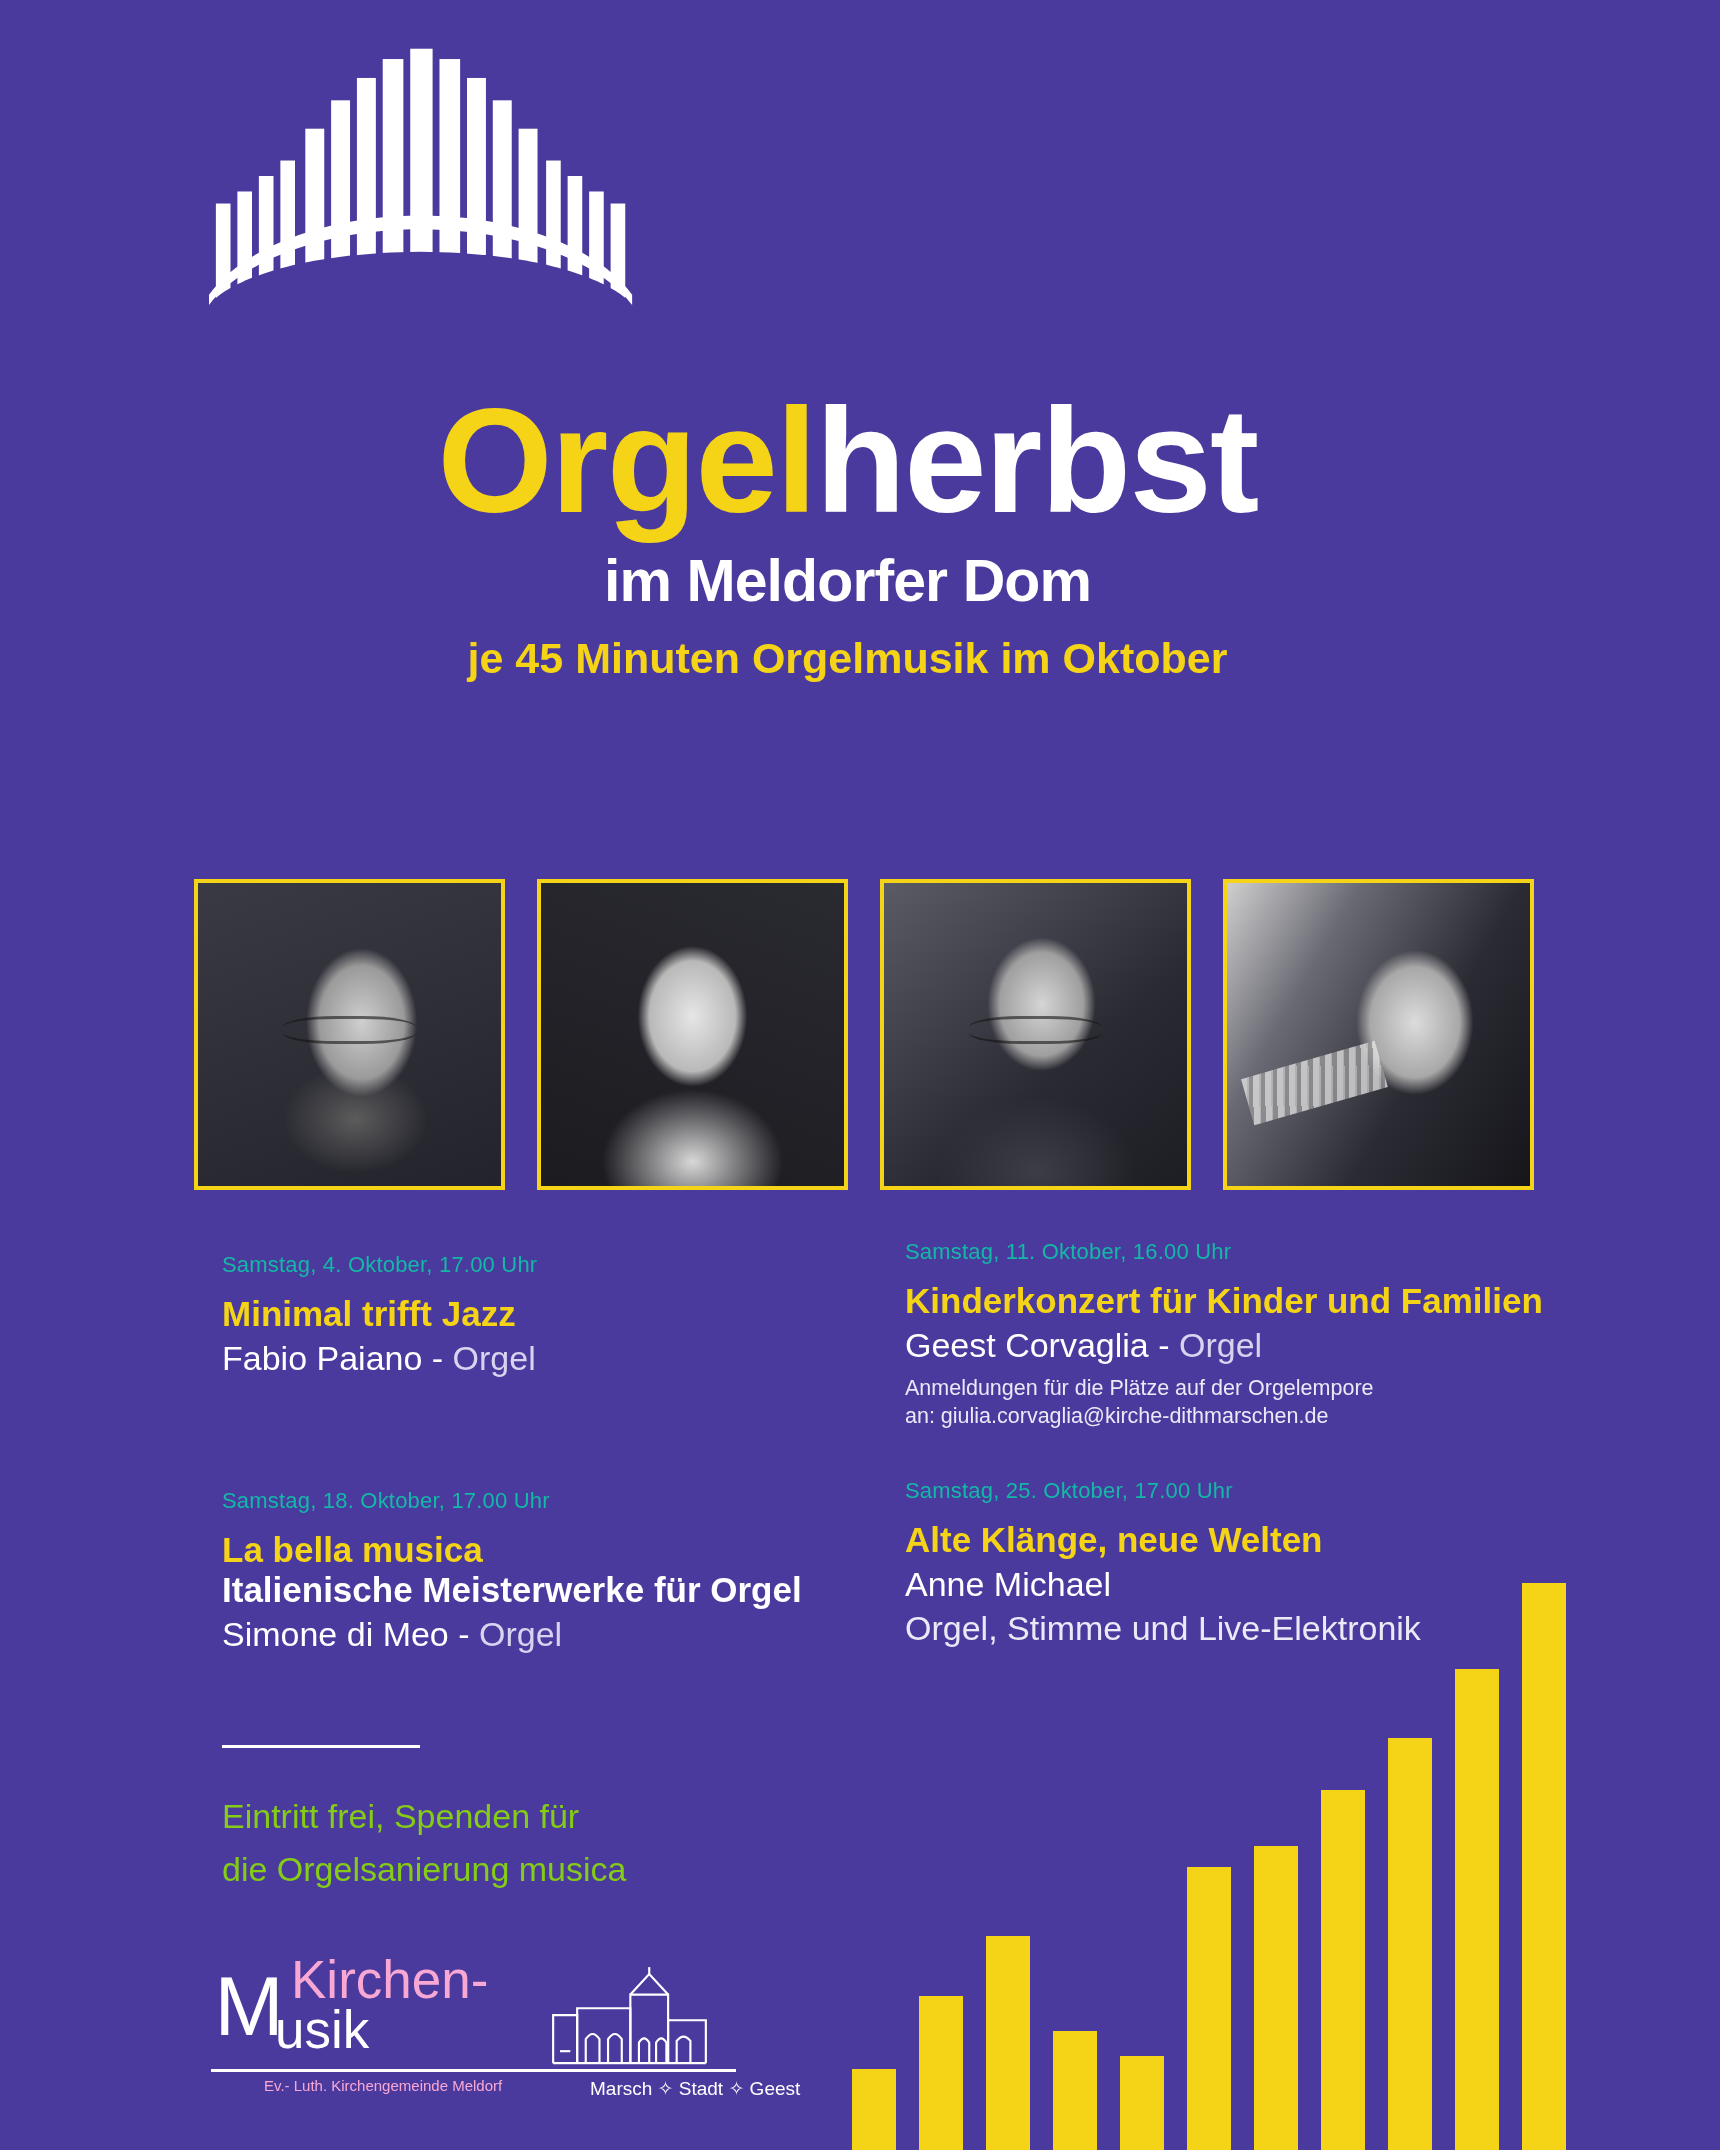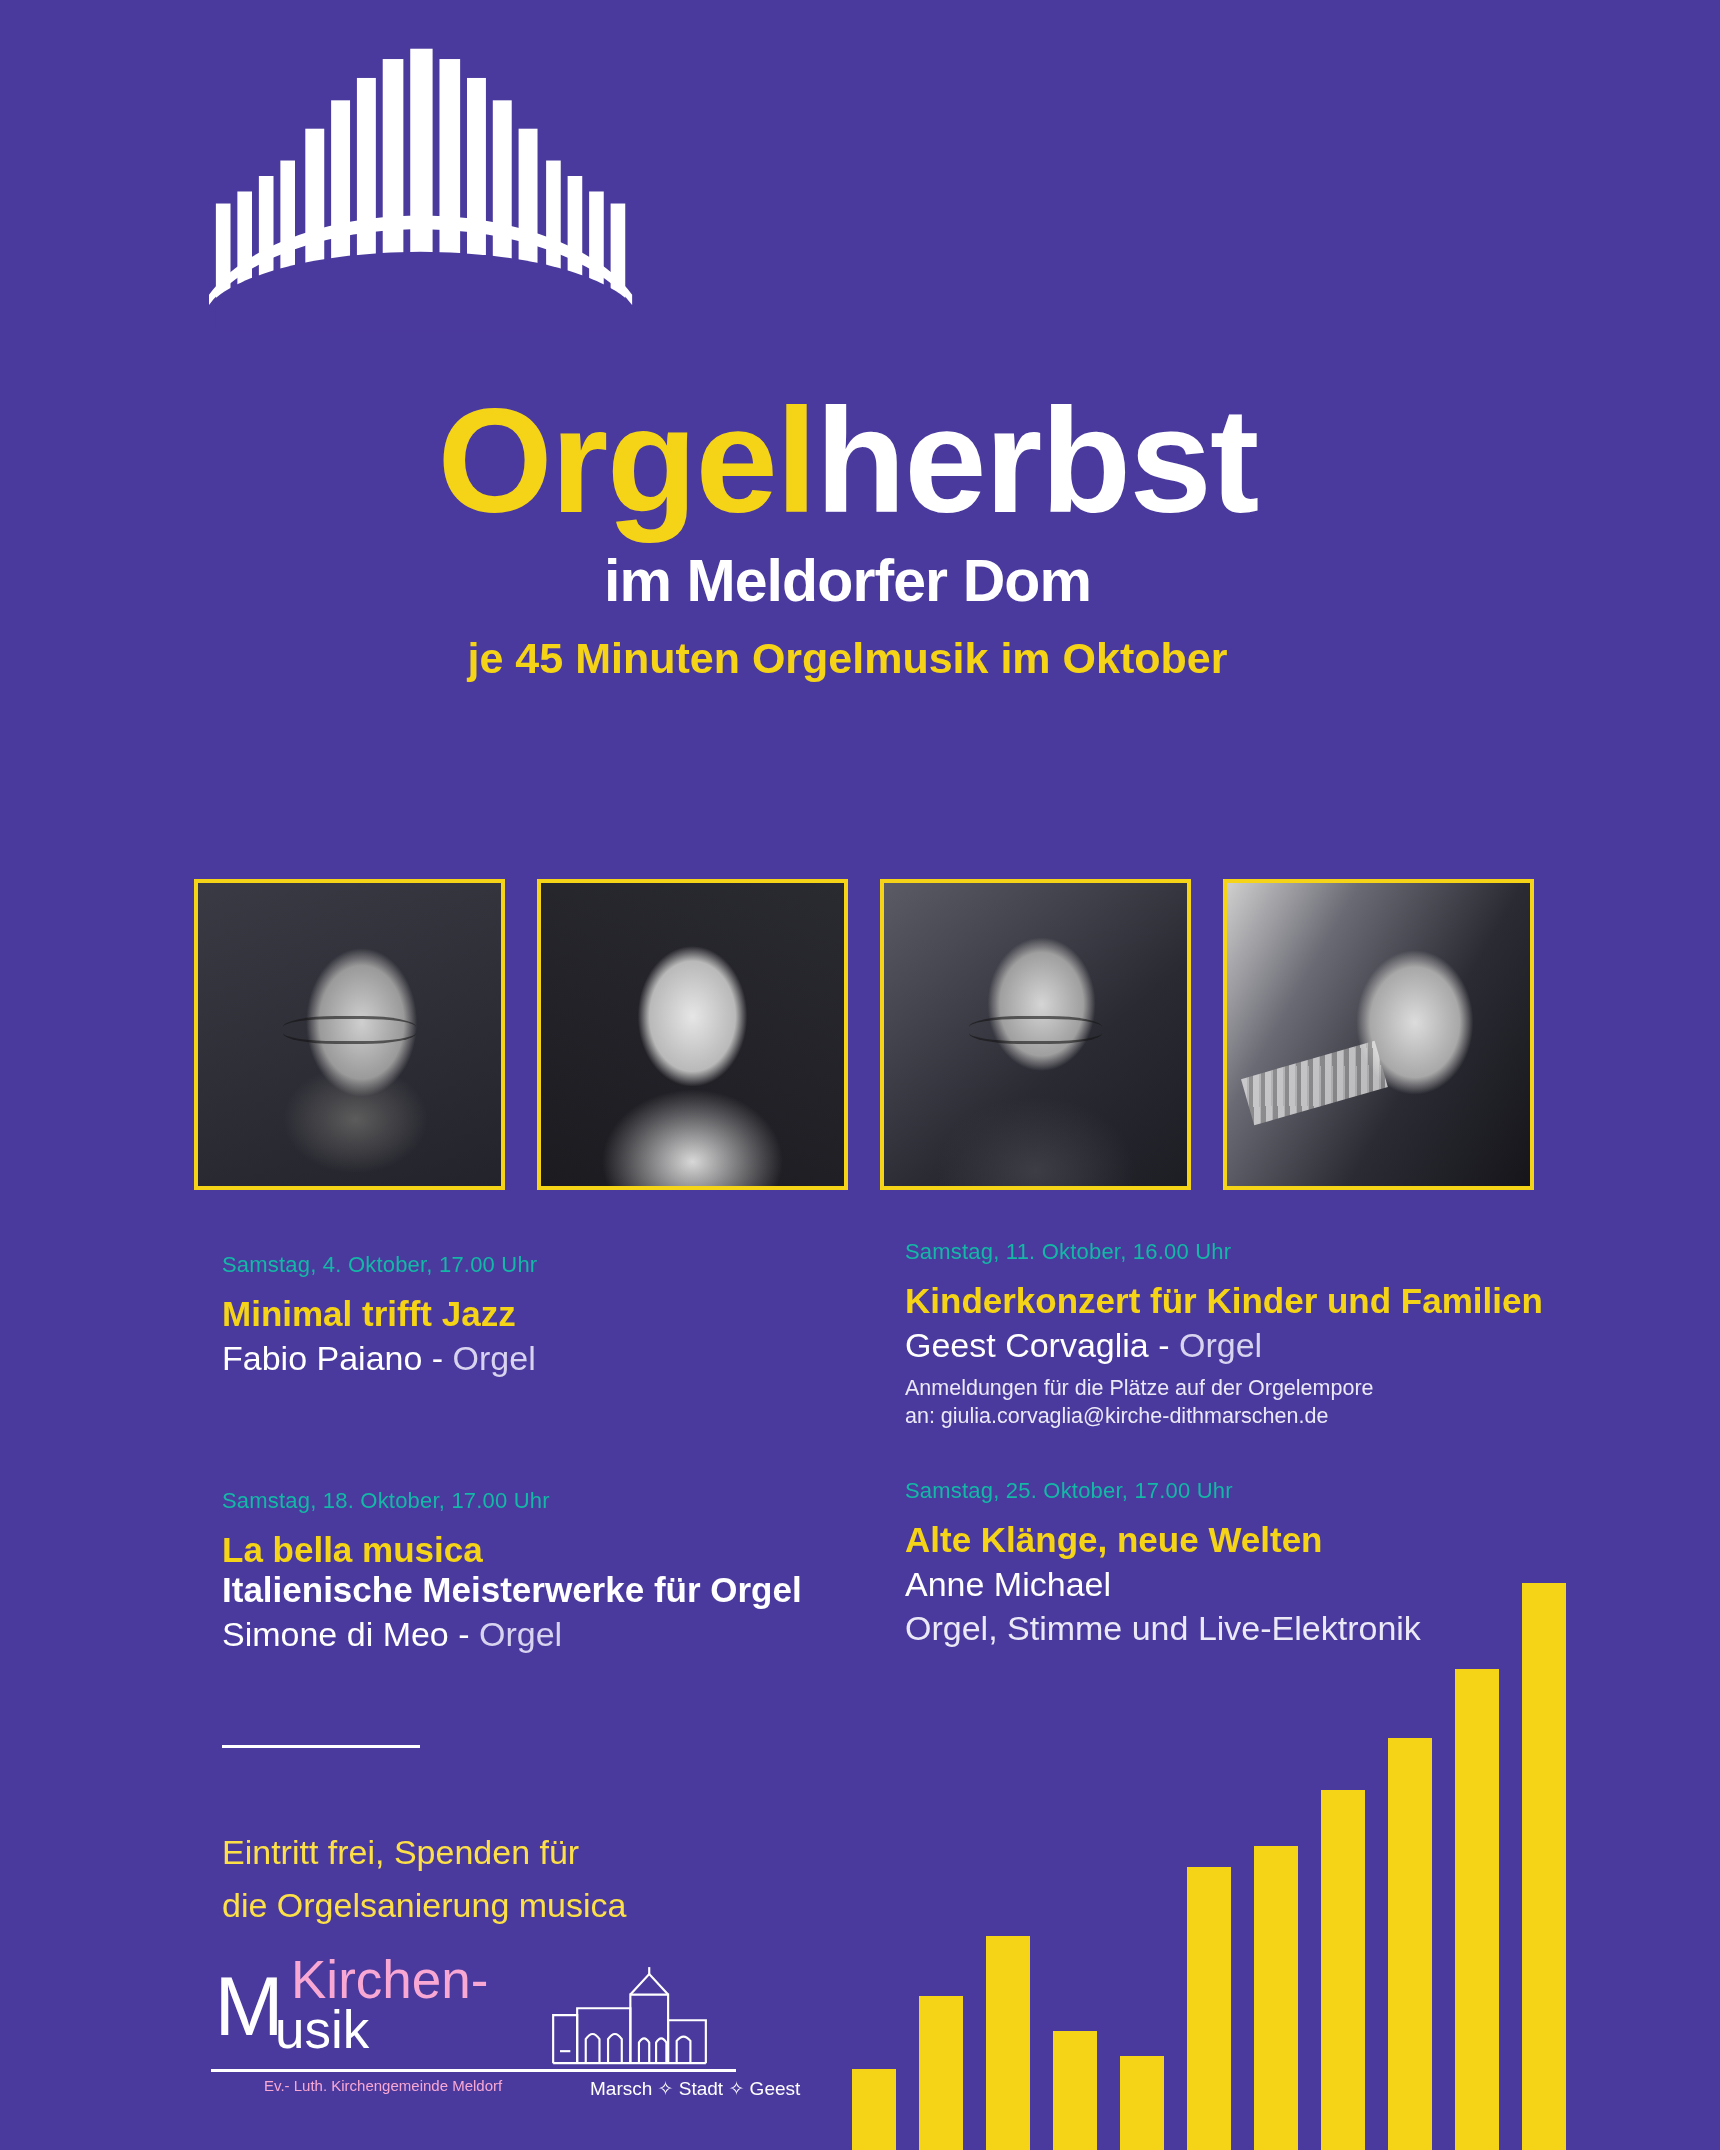--- a/index.html
+++ b/index.html
@@ -162,22 +162,21 @@
     position: absolute;
     left: 222px; top: 1745px;
     width: 198px; height: 2.6px;
     background: #ffffff;
   }
   .entry {
     position: absolute;
     left: 222px; top: 1790px;
     font-size: 34px;
     line-height: 1.55;
-    color: #fde047;
-    margin-top: 36px;
+    color: #84cc16;
   }
 
   
   .bars {
     position: absolute;
     left: 852px;
     top: 1497px;
     width: 714px;
     height: 654px;
     display: flex;

